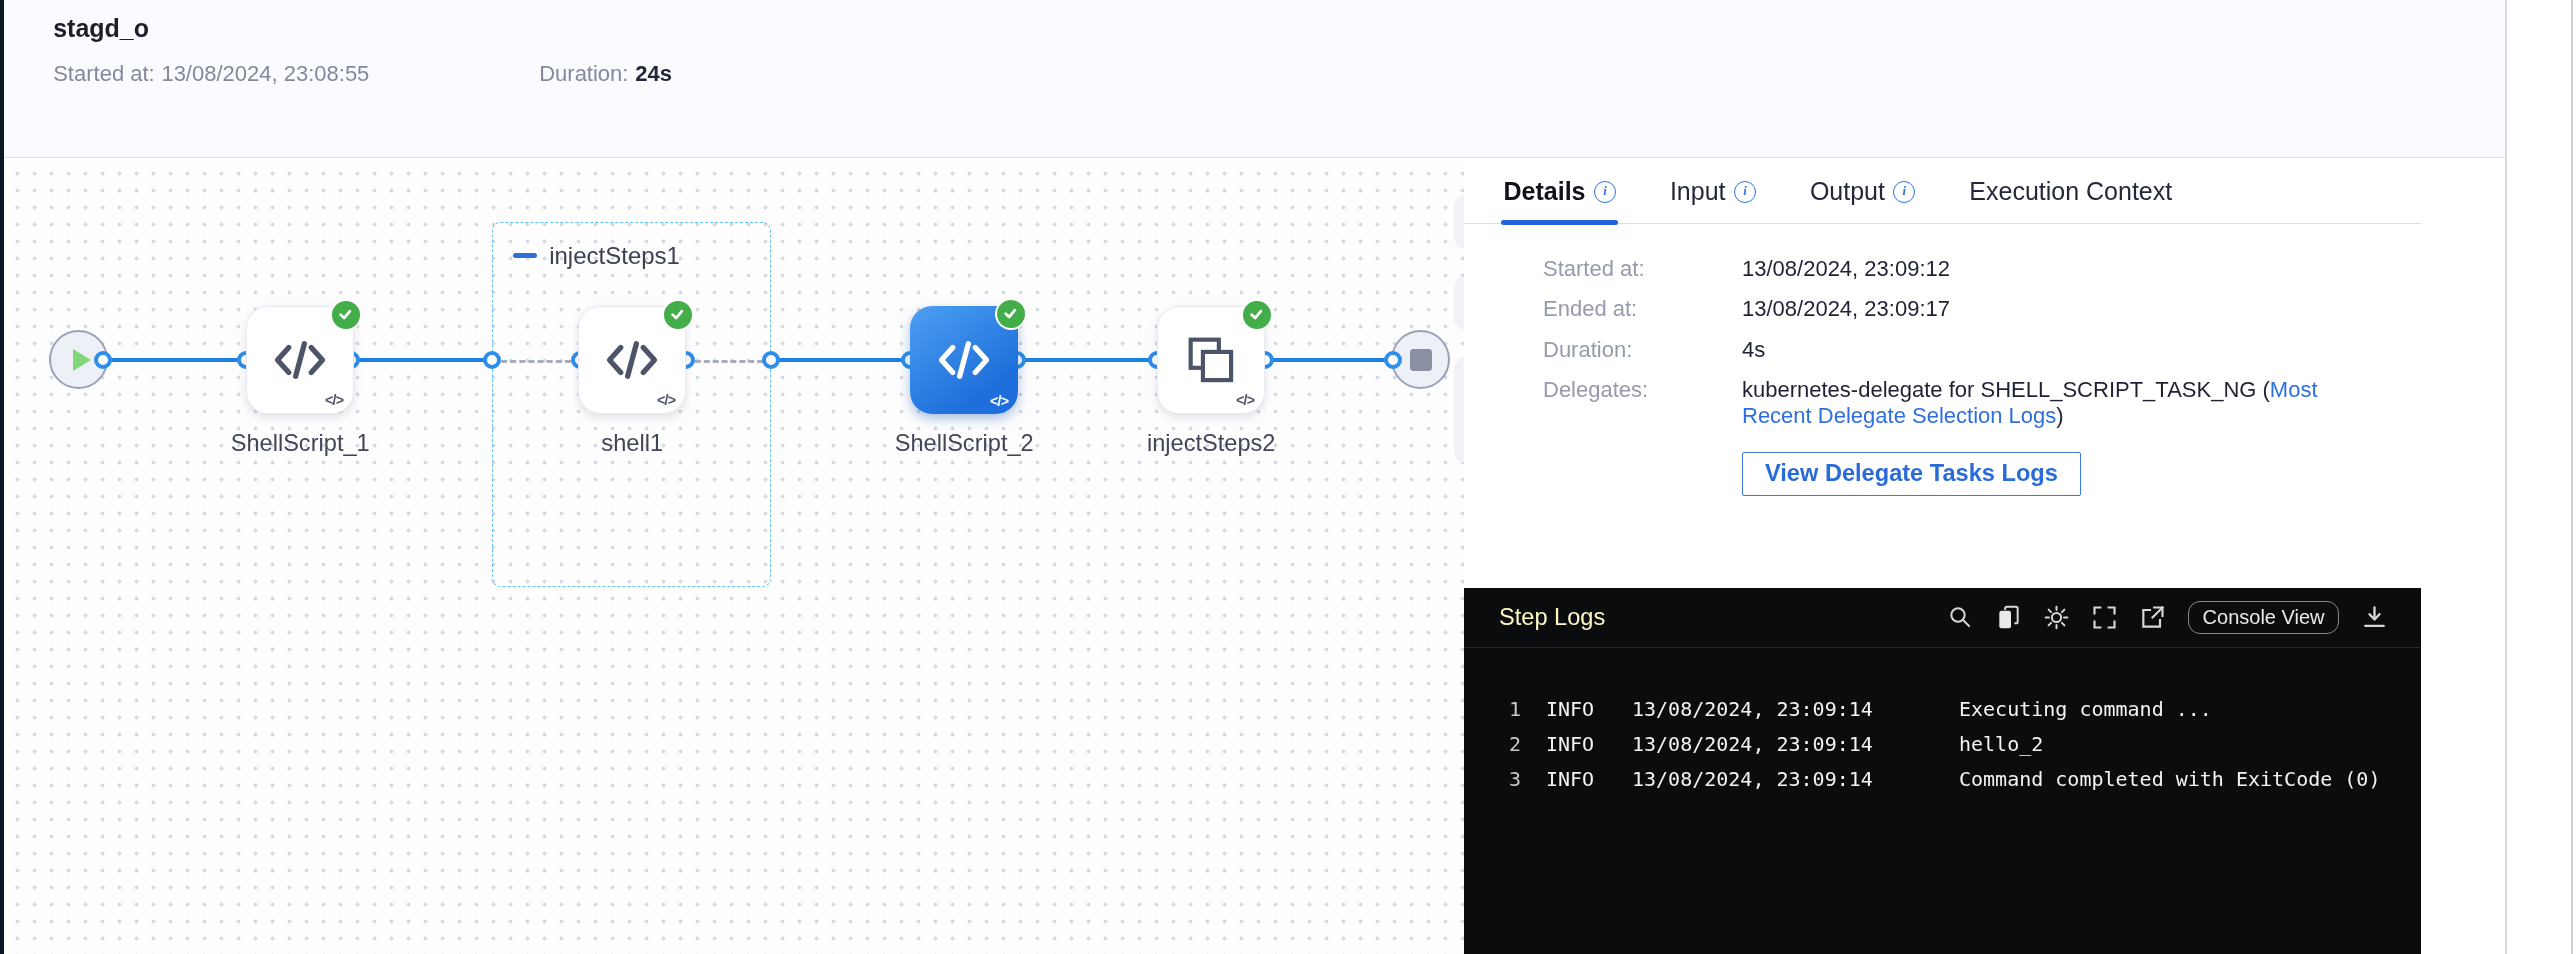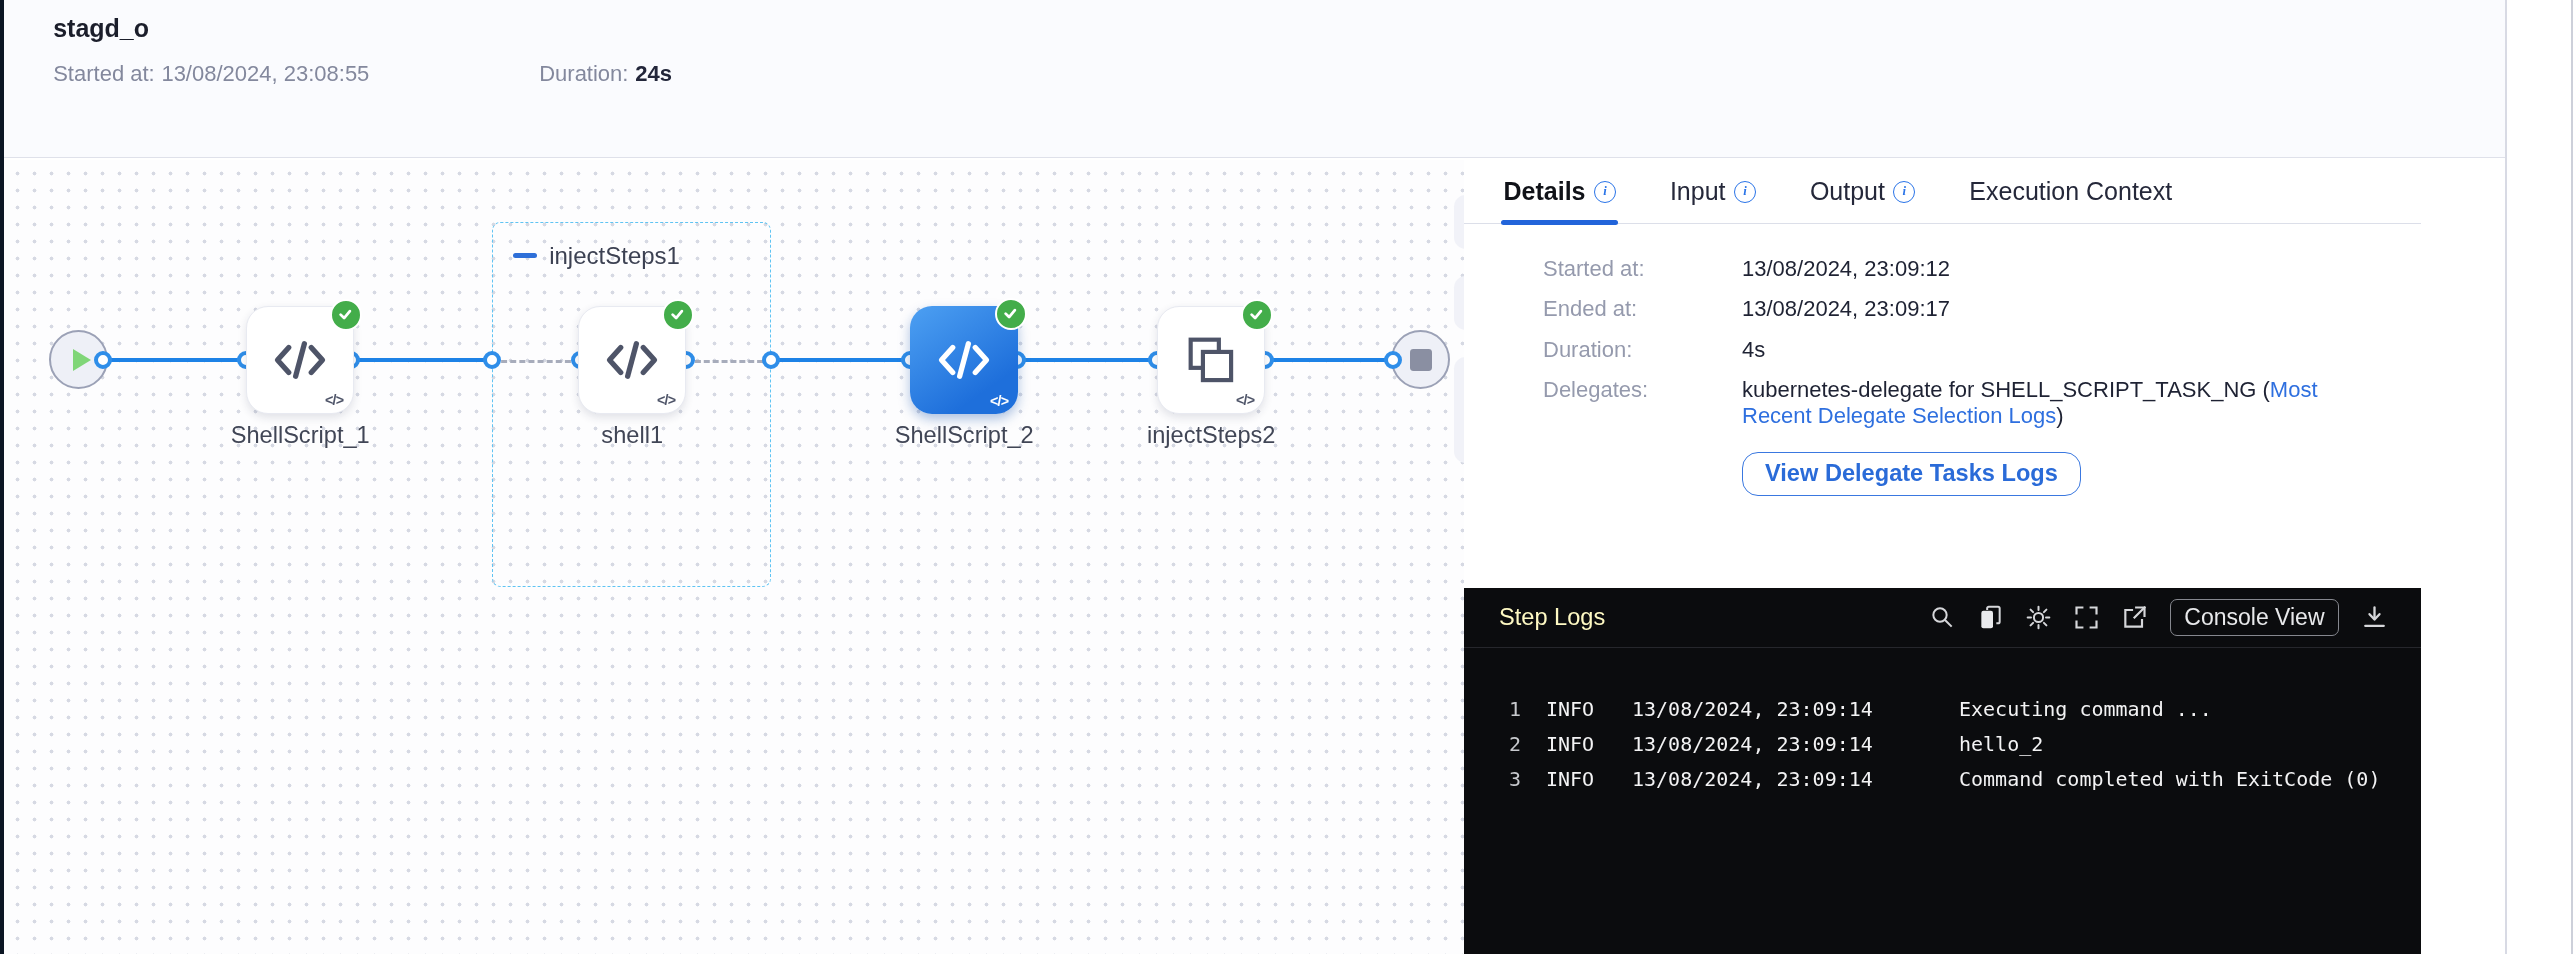--- a/index.html
+++ b/index.html
@@ -56,21 +56,21 @@
   .card{position:relative;width:108px;height:108px;border-radius:22px;background:#fff;
     border:0.8px solid #e8eaf1;box-sizing:border-box;
     box-shadow:0 3.4px 8.4px rgba(30,40,70,.12);display:flex;align-items:center;justify-content:center;
     color:#4e5468;cursor:pointer;}
   .card.selected{background:linear-gradient(145deg,#4da0f2 0%,#1e6fdb 75%);border:none;color:#fff;
     box-shadow:0 5px 11.8px rgba(20,80,170,.35);}
   .badge{position:absolute;top:-8.4px;right:-8.4px;width:32px;height:32px;border-radius:50%;
     background:#43ad4a;border:2.5px solid #fff;box-sizing:border-box;
     display:flex;align-items:center;justify-content:center;}
   .mini-glyph{position:absolute;right:10px;bottom:5px;font-size:14.3px;font-weight:bold;letter-spacing:-0.8px;}
-  .node-label{position:absolute;top:116px;left:50%;transform:translateX(-50%);
+  .node-label{position:absolute;top:124px;left:50%;transform:translateX(-50%);
     white-space:nowrap;font-size:23.6px;color:#414656;}
 
   .ctrl-btn{position:absolute;left:1450px;width:57px;background:#f1f2f8;border-radius:11.8px;
     display:flex;align-items:center;justify-content:center;flex-direction:column;color:#565b6e;cursor:pointer;}
   .ctrl-fs{top:35px;height:54px;}
   .ctrl-mq{top:116px;height:54px;}
   .ctrl-zoom{top:197px;height:106px;justify-content:space-around;}
   .ctrl-zoom .zbtn{display:flex;align-items:center;justify-content:center;width:100%;height:49px;cursor:pointer;}
 
   
@@ -85,31 +85,31 @@
   .info-ic{width:20px;height:20px;border:1.9px solid #2a74e8;border-radius:50%;color:#2a74e8;
     font-size:12.6px;font-weight:bold;display:flex;align-items:center;justify-content:center;
     font-family:"Liberation Serif",serif;font-style:italic;}
 
   .details{padding:32px 34px 0 79px;box-sizing:border-box;}
   .drow{display:flex;margin-bottom:14.3px;font-size:22px;line-height:26px;}
   .dlabel{flex:0 0 199px;color:#959aad;}
   .dval{color:#1e2233;font-weight:normal;max-width:673px;}
   .dlink{color:#2e6fdf;cursor:pointer;}
   .vdl-btn{display:inline-block;margin:8.4px 0 0 199px;padding:7.6px 22px;border:1.7px solid #3a78e0;
-    border-radius:16px;background:#fff;color:#2a6bd8;font-size:23.6px;font-weight:600;cursor:pointer;
+    border-radius:2px;background:#fff;color:#2a6bd8;font-size:23.6px;font-weight:600;cursor:pointer;
     font-family:"Liberation Sans",sans-serif;}
 
   
   .steplogs{position:absolute;left:0;top:428px;right:0;bottom:0;background:#0b0c0e;display:flex;flex-direction:column;}
   .log-head{display:flex;align-items:center;height:59px;padding:0 34px 0 35px;
     border-bottom:1.7px solid #26272c;flex:0 0 auto;}
   .log-title{font-size:23.6px;color:#fef9c3;flex:1;}
   .log-icons{display:flex;align-items:center;gap:23px;color:#d6d7da;}
   .licon{width:25px;height:25px;cursor:pointer;display:block;}
-  .console-btn{border:1.3px solid #86888f;border-radius:7px;color:#e8e9eb;font-size:23px;
+  .console-btn{border:1.3px solid #86888f;border-radius:12px;color:#e8e9eb;font-size:20px;
     padding:4.2px 13.5px;cursor:pointer;white-space:nowrap;}
   .log-body{padding:44px 0 0 35px;font-family:"DejaVu Sans Mono",monospace;font-size:20px;
     line-height:35px;color:#f3f3f4;}
   .log-line{display:flex;white-space:pre;}
   .ln{display:inline-block;width:22px;text-align:right;color:#c7c9cd;margin-right:25px;}
   .lvl{display:inline-block;width:52px;margin-right:34px;}
   .ts{display:inline-block;width:251px;margin-right:76px;}
 
   
   .gutter{position:absolute;left:2505px;top:0;width:71px;height:955px;background:#fff;

